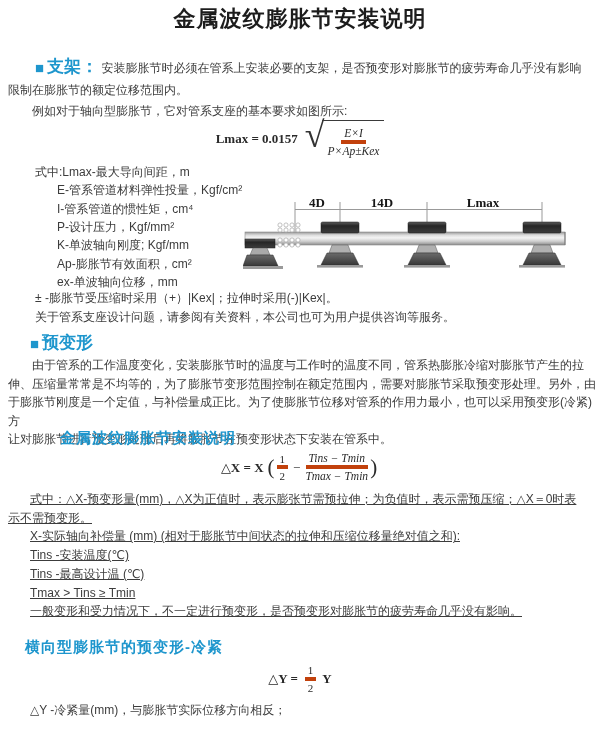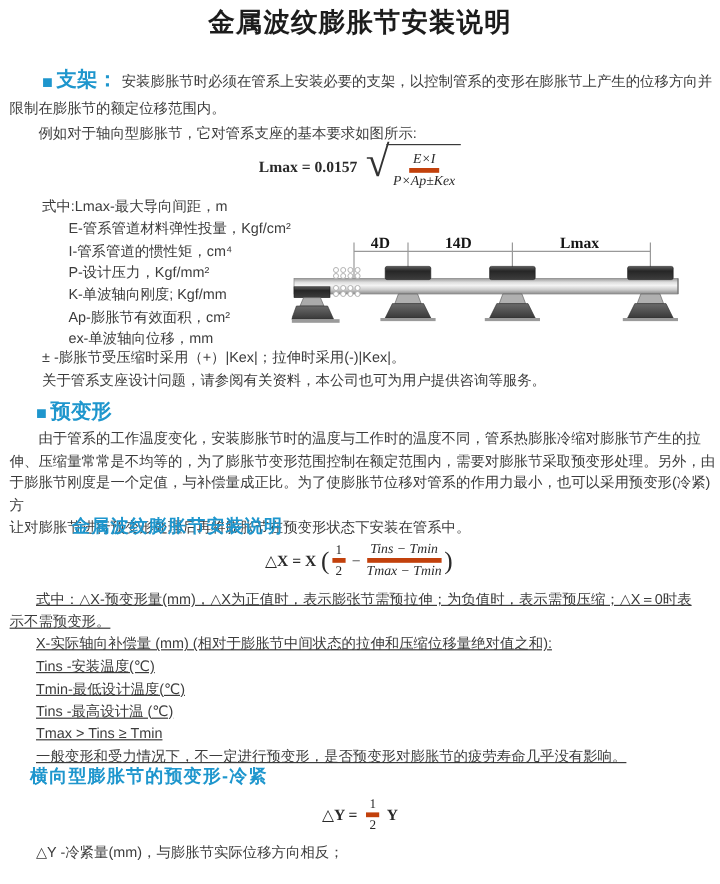--- a/index.html
+++ b/index.html
@@ -55,21 +55,21 @@
   svg text{font-family:"Liberation Serif","DejaVu Serif",serif;font-weight:700;}
 </style>
 </head>
 <body>
 
 <div class="abs doc-title">金属波纹膨胀节安装说明</div>
 
 <div class="abs block" style="top:56px;">
   <div class="ind27">
     <span class="sq-marker">■</span><span class="h-big">支架：</span>
-    <span>安装膨胀节时必须在管系上安装必要的支架，以控制管系的变形在膨胀节上产生的位移方向并</span>
+    <span>安装膨胀节时必须在管系上安装必要的支架，是否预变形对膨胀节的疲劳寿命几乎没有影响</span>
   </div>
   <div>限制在膨胀节的额定位移范围内。</div>
   <div class="ind24">例如对于轴向型膨胀节，它对管系支座的基本要求如图所示:</div>
 </div>
 
 <div class="abs formula" style="top:120px;">
   <span class="f-lhs">Lmax = 0.0157</span>
   <span class="sqrt">
     <span class="radical">√</span>
     <span class="sqrt-content">
@@ -206,21 +206,20 @@
     <span class="den">Tmax − Tmin</span>
   </span>
   <span class="paren">)</span>
 </div>
 
 <div class="abs axial-lines">
   <div class="p-line">式中：△X-预变形量(mm)，△X为正值时，表示膨张节需预拉伸；为负值时，表示需预压缩；△X＝0时表</div>
   <div class="p-line">示不需预变形。</div>
   <div class="p-line">X-实际轴向补偿量 (mm) (相对于膨胀节中间状态的拉伸和压缩位移量绝对值之和):</div>
   <div class="p-line">Tins -安装温度(℃)</div>
-  <div class="p-line">Tmin-最低设计温度(℃)</div>
   <div class="p-line">Tins -最高设计温 (℃)</div>
   <div class="p-line">Tmax &gt; Tins ≥ Tmin</div>
   <div class="p-line">一般变形和受力情况下，不一定进行预变形，是否预变形对膨胀节的疲劳寿命几乎没有影响。</div>
 </div>
 
 <div class="abs h-sub" style="left:25px;top:638px;">横向型膨胀节的预变形-冷紧</div>
 
 <div class="abs formula" style="top:664px;">
   <span class="f-lhs">△Y =</span>
   <span class="frac frac-sm">

